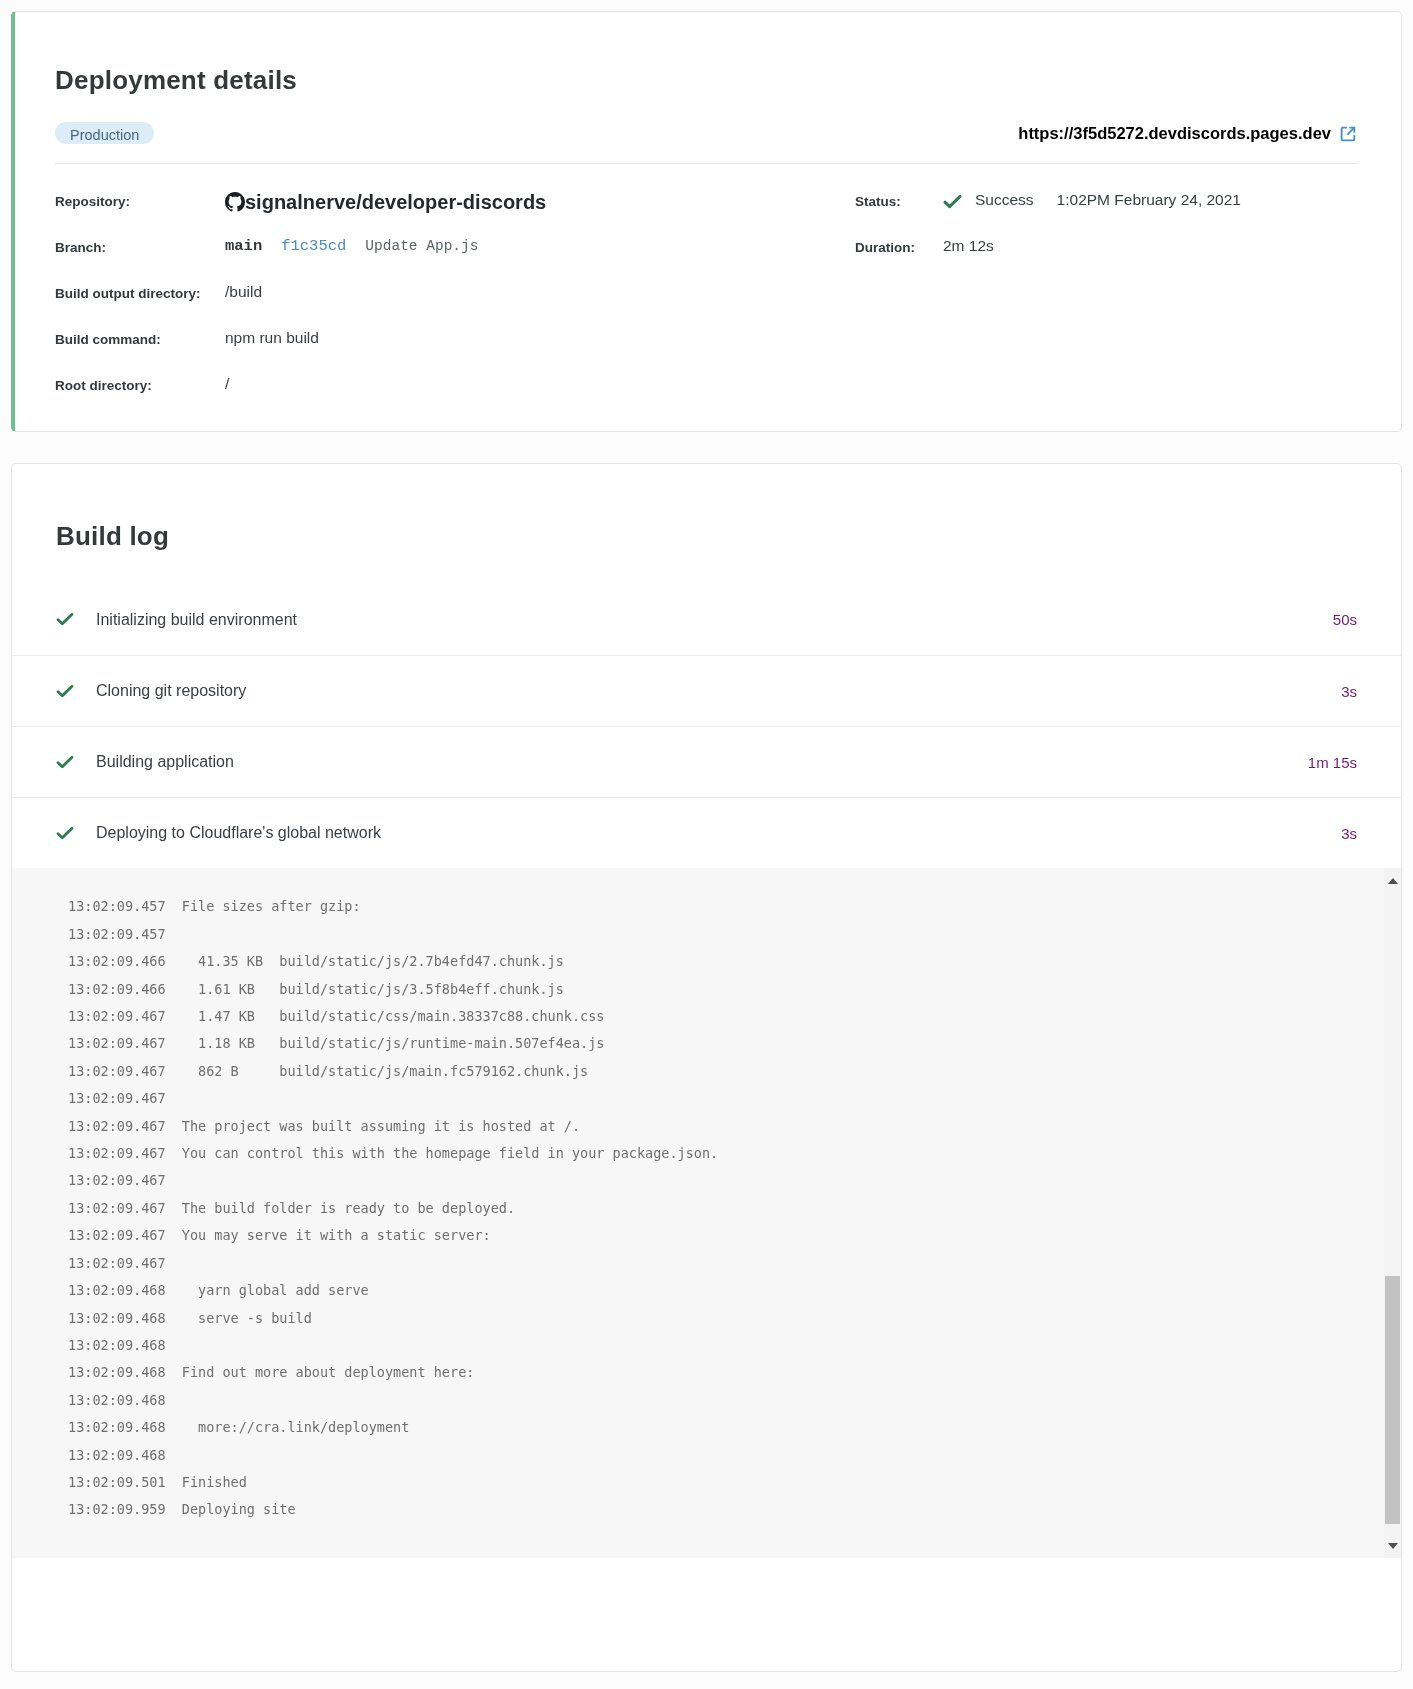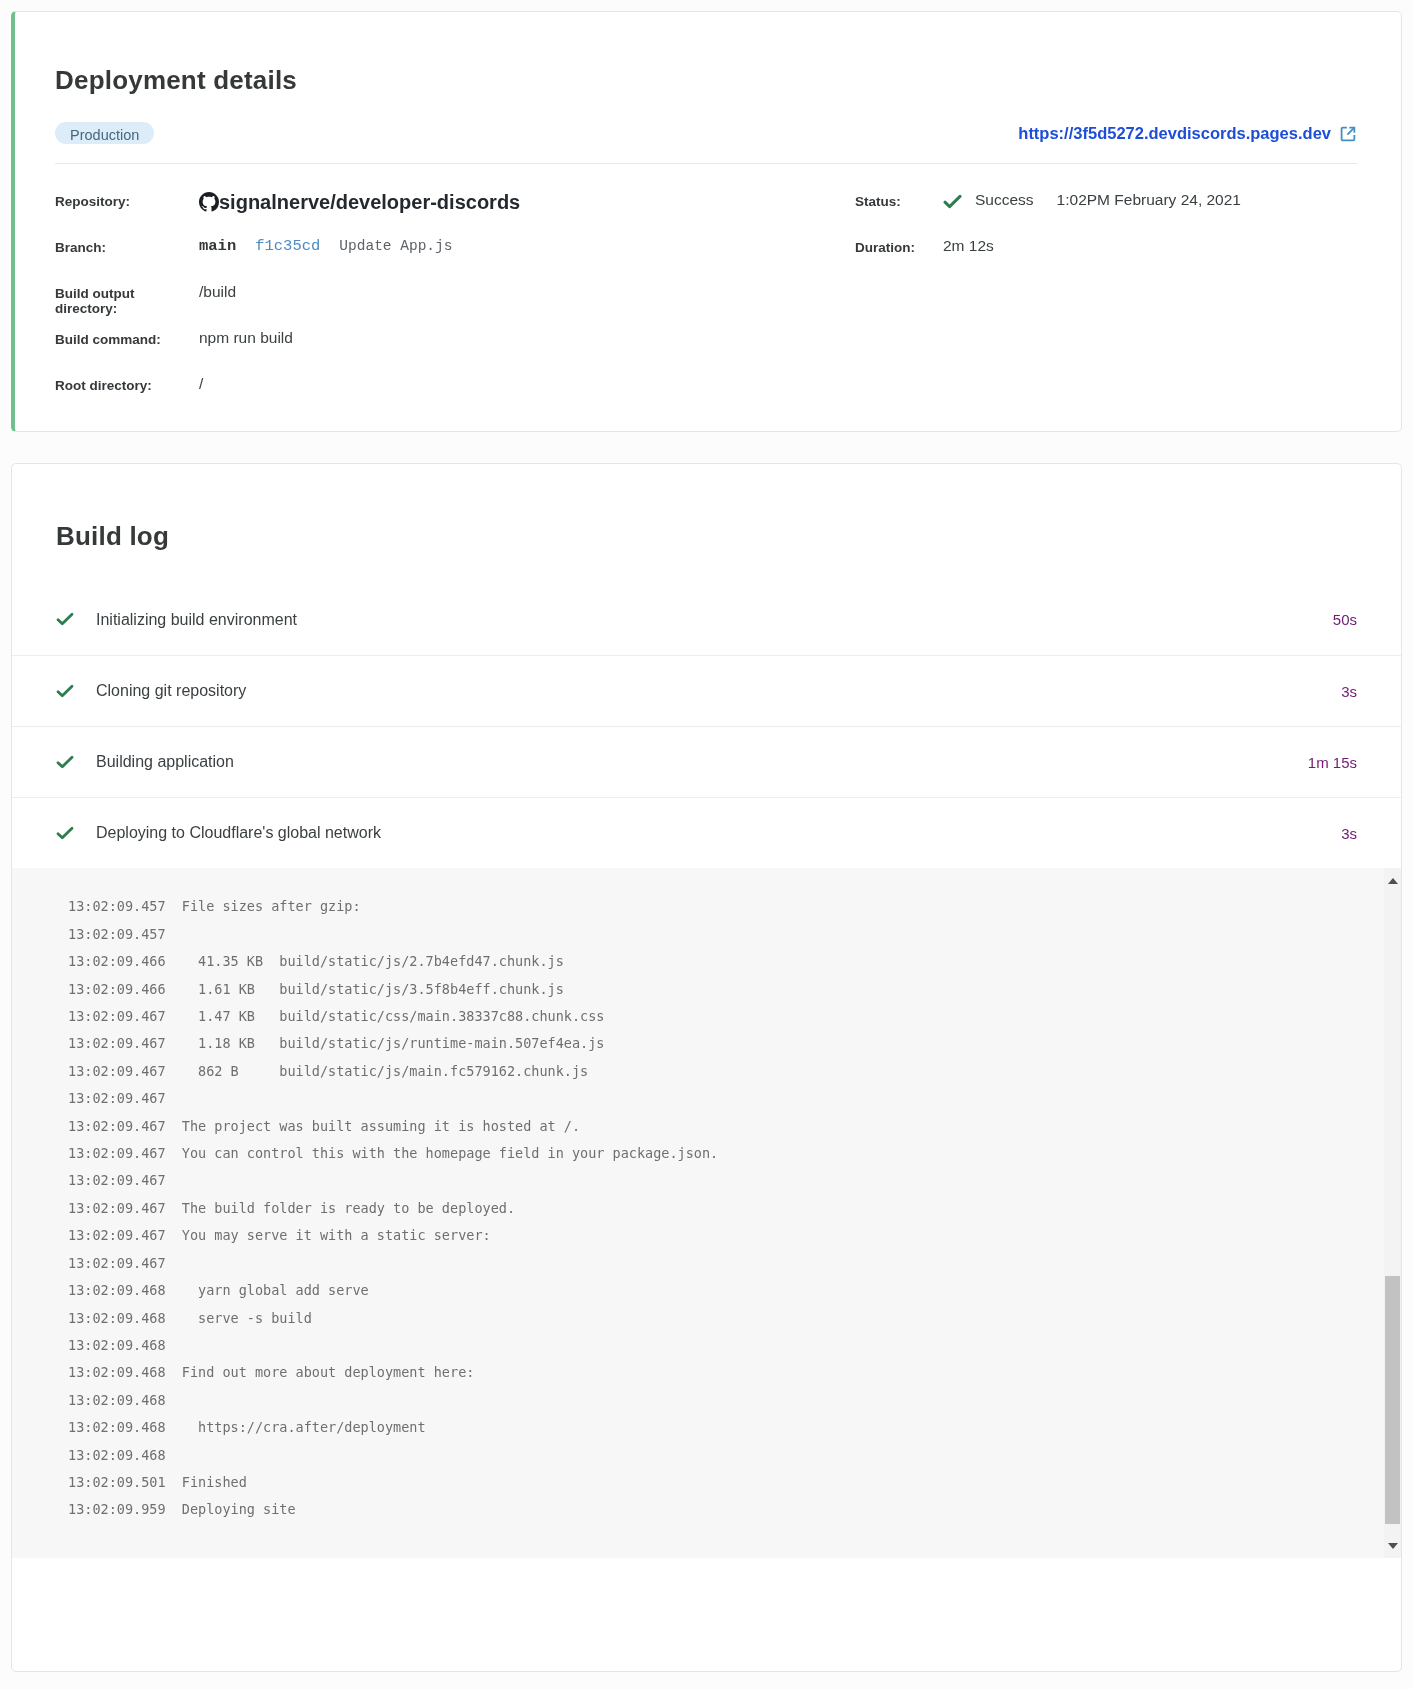--- a/index.html
+++ b/index.html
@@ -42,41 +42,41 @@
     padding:6px 15px 1px;
     border-radius:15px;
     line-height:1;
   }
   .deploy-url {
     display:flex;
     align-items:center;
     gap:9px;
     font-size:16.5px;
     font-weight:600;
-    color:#1d4ed8;
+    color:#000000;
     text-decoration:none;
   }
   .ext-icon { width:17px; height:17px; display:inline-block; }
   .divider {
     border:none;
     border-top:1px solid #e8e8e8;
     margin:19px 0 0 0;
   }
   .detail-grid {
     margin-top:27px;
     display:grid;
     grid-template-columns:800px 1fr;
   }
   .field-table .field-row {
     display:flex;
     align-items:flex-start;
     height:46px;
   }
   .field-label {
-    width:144px;
+    width:170px;
     flex:none;
     font-size:13.5px;
     font-weight:700;
     color:#35393b;
     padding-top:3px;
   }
   .field-label.narrow { width:88px; }
   .field-value {
     font-size:15.5px;
     color:#3a3f42;
@@ -314,21 +314,21 @@
   <div class="log-line">13:02:09.468    yarn global add serve</div>
 
   <div class="log-line">13:02:09.468    serve -s build</div>
 
   <div class="log-line">13:02:09.468</div>
 
   <div class="log-line">13:02:09.468  Find out more about deployment here:</div>
 
   <div class="log-line">13:02:09.468</div>
 
-  <div class="log-line">13:02:09.468    https://cra.after/deployment</div>
+  <div class="log-line">13:02:09.468    more://cra.link/deployment</div>
 
   <div class="log-line">13:02:09.468</div>
 
   <div class="log-line">13:02:09.501  Finished</div>
 
   <div class="log-line">13:02:09.959  Deploying site</div>
 </div>
     <div class="scrollbar">
       <div class="scroll-arrow up">
           <div class="tri-up"></div>

